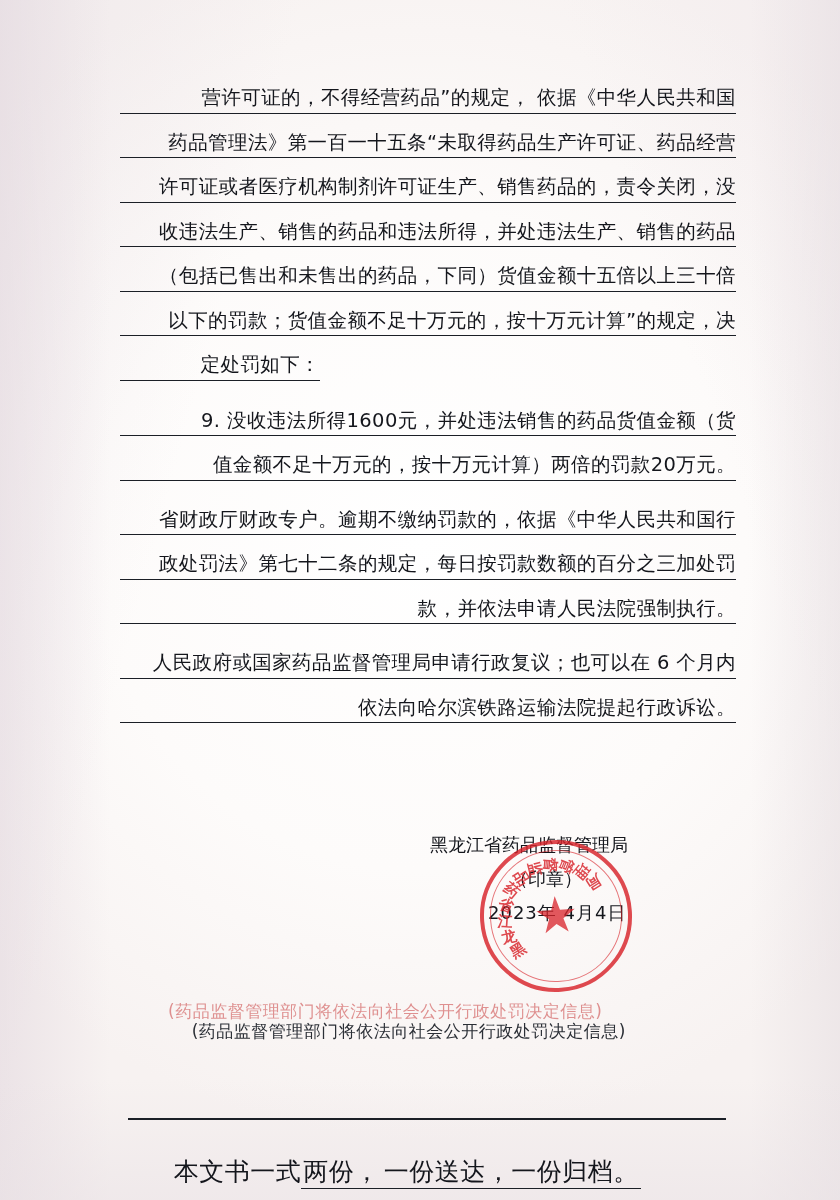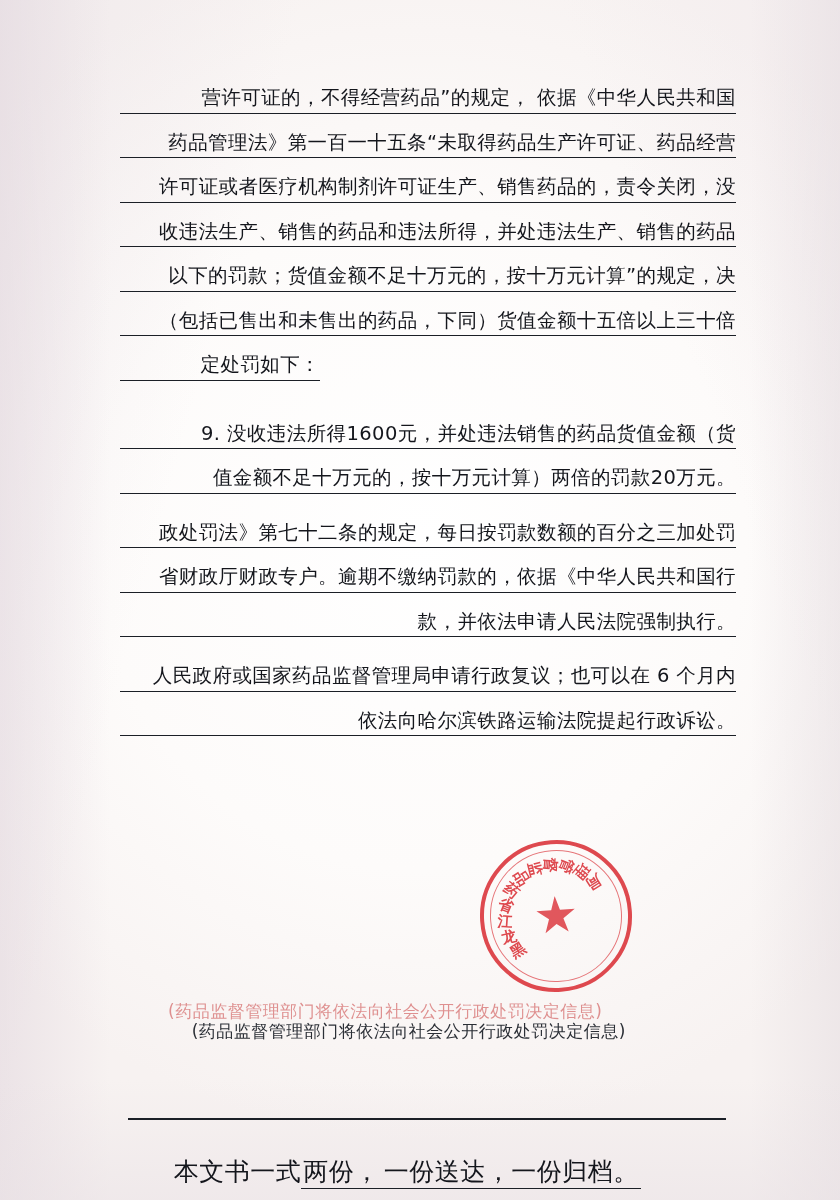--- a/index.html
+++ b/index.html
@@ -63,21 +63,21 @@
     margin-bottom: 19px;
     border-bottom: 1.6px solid #1b1f26;
     white-space: pre;
     text-align: right;
   }
   .doc-line.short {
     display: inline-block;
     border-bottom: 1.6px solid #1b1f26;
   }
   .line-wrap {
-    margin-bottom: 33px;
+    margin-bottom: 20px;
   }
   .line-wrap .doc-line {
     margin-bottom: 0;
   }
 
   .para-gap {
     height: 10px;
   }
 
   
@@ -182,44 +182,49 @@
   <div class="scan-shade-left"></div>
   <div class="scan-shade-right"></div>
   <div class="scan-shade-bottom"></div>
 
   <div class="content">
 
     <div class="doc-line">营许可证的，不得经营药品”的规定， 依据《中华人民共和国</div>
     <div class="doc-line">药品管理法》第一百一十五条“未取得药品生产许可证、药品经营</div>
     <div class="doc-line">许可证或者医疗机构制剂许可证生产、销售药品的，责令关闭，没</div>
     <div class="doc-line">收违法生产、销售的药品和违法所得，并处违法生产、销售的药品</div>
+    <div class="doc-line">（包括已售出和未售出的药品，下同）货值金额十五倍以上三十倍</div>
     <div class="doc-line">以下的罚款；货值金额不足十万元的，按十万元计算”的规定，决</div>
-    <div class="doc-line">（包括已售出和未售出的药品，下同）货值金额十五倍以上三十倍</div>
     <div class="line-wrap">
       <span class="doc-line short" style="width:200px;">定处罚如下：</span>
     </div>
 
     <div class="para-gap"></div>
 
     <div class="doc-line" style="padding-left:40px;">9. 没收违法所得1600元，并处违法销售的药品货值金额（货</div>
     <div class="doc-line">值金额不足十万元的，按十万元计算）两倍的罚款20万元。</div>
 
     <div class="para-gap"></div>
 
+    <div class="doc-line">省财政厅财政专户。逾期不缴纳罚款的，依据《中华人民共和国行</div>
     <div class="doc-line">政处罚法》第七十二条的规定，每日按罚款数额的百分之三加处罚</div>
-    <div class="doc-line">省财政厅财政专户。逾期不缴纳罚款的，依据《中华人民共和国行</div>
     <div class="doc-line">款，并依法申请人民法院强制执行。</div>
 
     <div class="para-gap"></div>
 
     <div class="doc-line">人民政府或国家药品监督管理局申请行政复议；也可以在 6 个月内</div>
     <div class="doc-line">依法向哈尔滨铁路运输法院提起行政诉讼。</div>
 
   </div>
 
+  <div class="sign-block">
+    <div class="sign-line">黑龙江省药品监督管理局</div>
+    <div class="sign-line sign-seal-label">（印章）</div>
+    <div class="sign-line sign-date">2023年 4月4日</div>
+  </div>
 
   <div class="seal">
     <div class="seal-inner"></div>
     <div class="seal-star"></div>
     <div class="seal-text">
       <span style="transform: rotate(-118deg) translate(0, -58px) rotate(90deg);">黑</span>
       <span style="transform: rotate(-100deg) translate(0, -58px) rotate(90deg);">龙</span>
       <span style="transform: rotate(-82deg) translate(0, -58px) rotate(90deg);">江</span>
       <span style="transform: rotate(-64deg) translate(0, -58px) rotate(90deg);">省</span>
       <span style="transform: rotate(-46deg) translate(0, -58px) rotate(90deg);">药</span>

